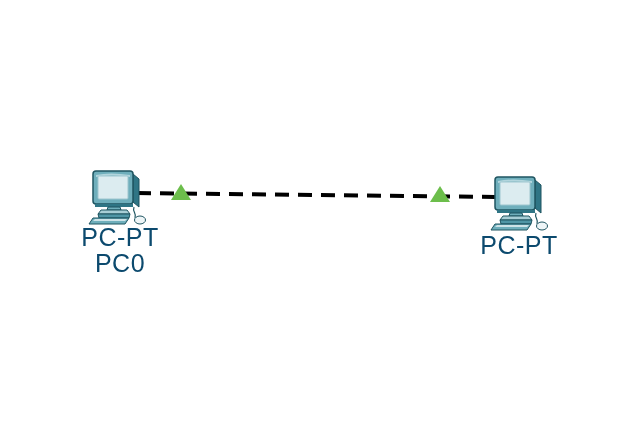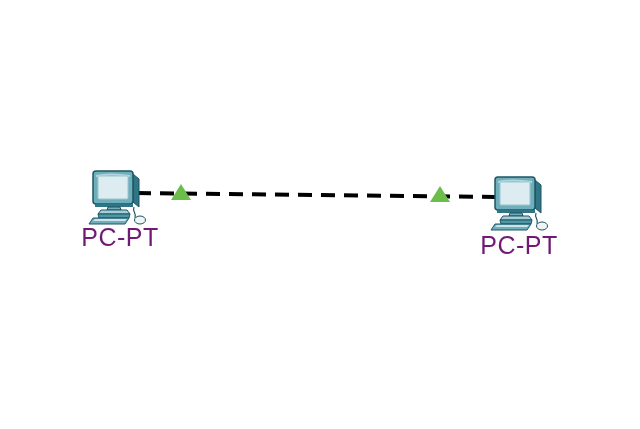--- a/index.html
+++ b/index.html
@@ -26,21 +26,21 @@
     position: absolute;
     width: 64px;
     height: 58px;
   }
   .device-icon.pc0 { left: 88px;  top: 167px; }
   .device-icon.pc1 { left: 490px; top: 173px; }
   .device-label {
     position: absolute;
     width: 180px;
     text-align: center;
-    color: #701a75;
+    color: #0c4a6e;
     font-size: 25px;
     line-height: 26px;
     letter-spacing: 0.5px;
   }
   .device-label.pc0 { left: 30px;  top: 224px; }
   .device-label.pc1 { left: 429px; top: 232px; }
   .device-label .model { display: block; }
   .device-label .name  { display: block; }
 </style>
 </head>
@@ -82,20 +82,21 @@
     <line x1="137" y1="193" x2="495" y2="197" stroke="#000000" stroke-width="4" stroke-dasharray="14 9"></line>
     <polygon points="171,200 191,200 181,184" fill="#6cbe4b"></polygon>
     <polygon points="430,202 450,202 440,186" fill="#6cbe4b"></polygon>
   </svg>
 
   <svg class="device-icon pc0" viewBox="0 0 64 58">
     <use href="#pc-icon-symbol"></use>
   </svg>
   <div class="device-label pc0">
     <span class="model">PC-PT</span>
+    <span class="name">PC0</span>
   </div>
 
   <svg class="device-icon pc1" viewBox="0 0 64 58">
     <use href="#pc-icon-symbol"></use>
   </svg>
   <div class="device-label pc1">
     <span class="model">PC-PT</span>
   </div>
 
 </div>

